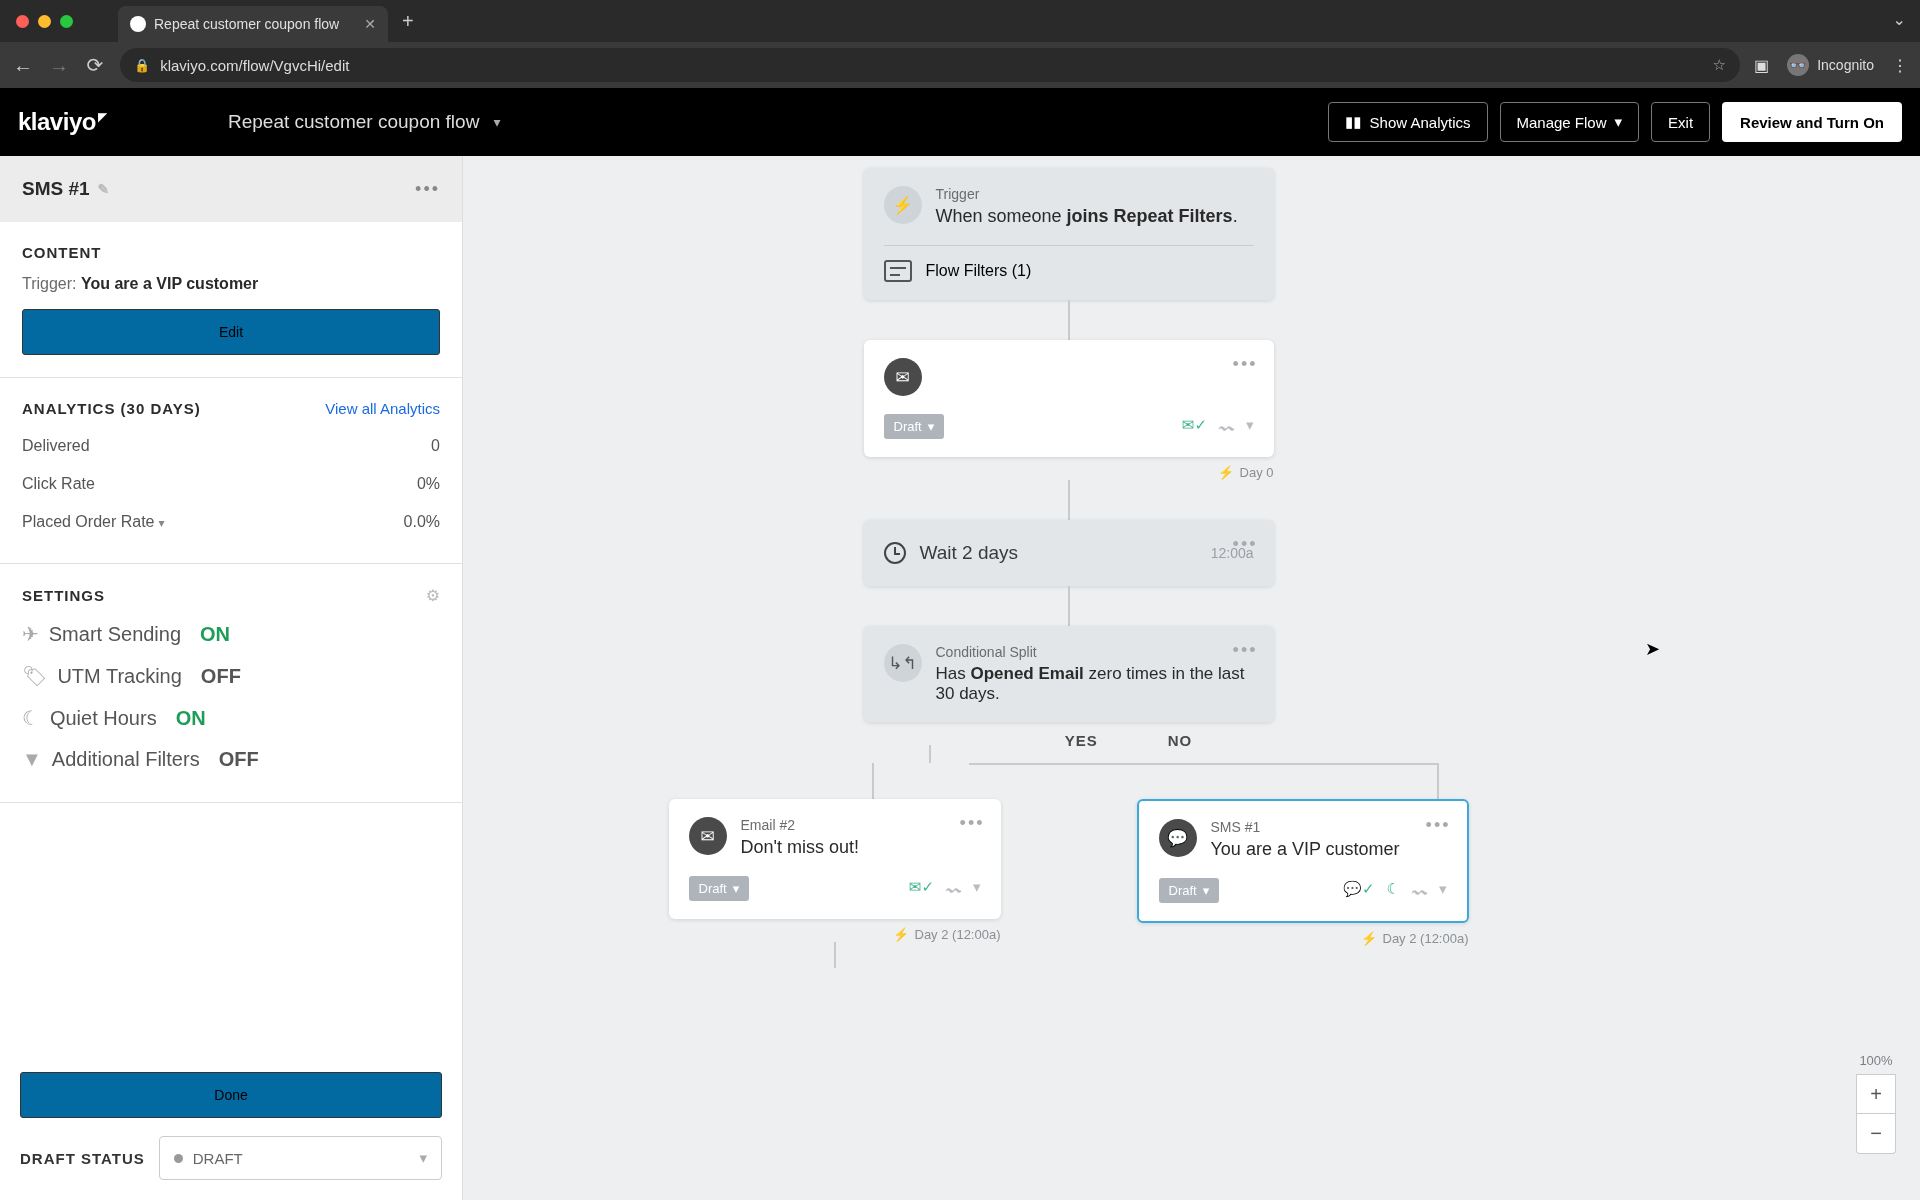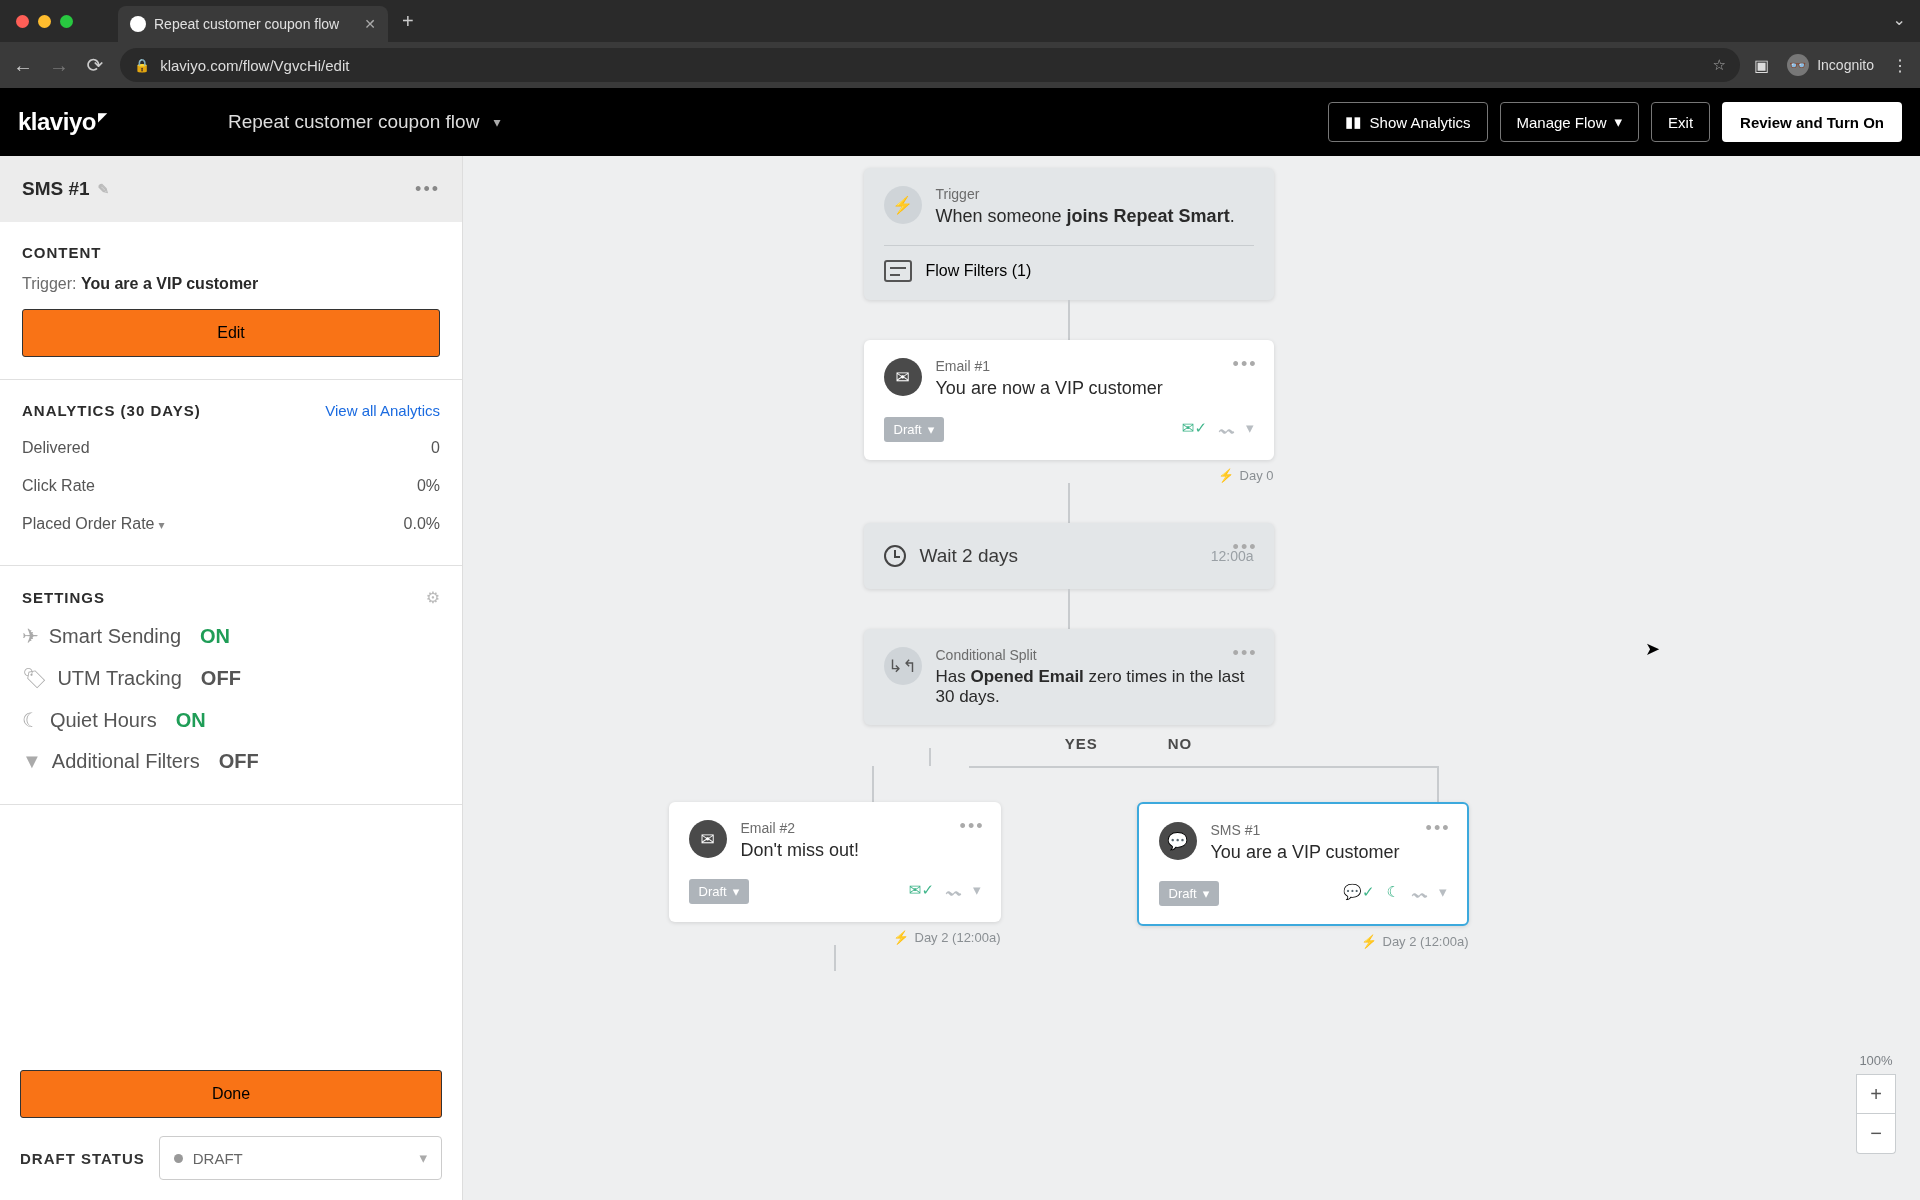--- a/index.html
+++ b/index.html
@@ -47,21 +47,21 @@
   .sb-header { background: #ececec; padding: 22px 22px; display: flex; align-items: center; justify-content: space-between; }
   .sb-title { font-size: 19px; font-weight: 600; color: #2a2a2a; display: flex; align-items: center; gap: 8px; }
   .pencil { color: #bbb; font-size: 14px; }
   .dots { color: #888; letter-spacing: 2px; font-size: 18px; }
 
   .sb-section { padding: 22px; }
   .sb-h { font-size: 15px; color: #2c2c2c; letter-spacing: 1px; font-weight: 700; margin-bottom: 14px; }
   .msg-row { font-size: 16px; color: #444; margin-bottom: 16px; }
   .msg-row .lbl { color: #6b6b6b; }
   .msg-row .val { font-weight: 600; color: #2a2a2a; }
-  .btn-outline { width: 100%; border: 1.5px solid #333; background: #f97316; padding: 14px; font-size: 16px; border-radius: 3px; }
+  .btn-outline { width: 100%; border: 1.5px solid #333; background: #0369a1; padding: 14px; font-size: 14px; border-radius: 3px; }
 
   .sb-sep { border-top: 1px solid #e0e0e0; }
   .sb-row { display: flex; justify-content: space-between; align-items: center; }
   .link { color: #1b6be0; font-size: 15px; }
   .metric { display: flex; justify-content: space-between; font-size: 16px; color: #555; padding: 10px 0; }
   .metric .dd { font-size: 12px; color: #888; margin-left: 4px; }
 
   .setting { display: flex; justify-content: flex-start; align-items: center; font-size: 20px; color: #555; padding: 9px 0; gap: 19px; }
   .setting .sicon { color: #aaa; margin-right: 10px; }
   .on { color: #1f9d57; font-weight: 600; }
@@ -279,39 +279,35 @@
 
   <div class="canvas">
     <div class="flow">
 
       <div class="node shade">
         <div class="node-top">
           <div class="node-icon">⚡</div>
           <div>
             <div class="node-label">Trigger</div>
             <div class="node-title">
-              <span>When someone </span><b>joins Repeat Smart</b><span>.</span>
+              <span>When someone </span><b>joins Repeat Filters</b><span>.</span>
             </div>
           </div>
         </div>
         <div class="filters-row">
           <div class="filter-icon"></div>
           <span style="color:#000000;font-size:16px">Flow Filters (1)</span>
         </div>
       </div>
       <div class="conn"></div>
 
       <div class="node">
         <span class="dots">•••</span>
         <div class="node-top">
           <div class="node-icon dark">✉</div>
-          <div>
-            <div class="node-label">Email #1</div>
-            <div class="node-title">You are now a VIP customer</div>
-          </div>
         </div>
         <div class="node-foot">
           <span class="draft-badge">
               <span>Draft</span>
               <span>▾</span>
             </span>
           <div class="status-icons">
             <span class="ok">✉✓</span>
             <span>〰</span>
             <span>▾</span>

